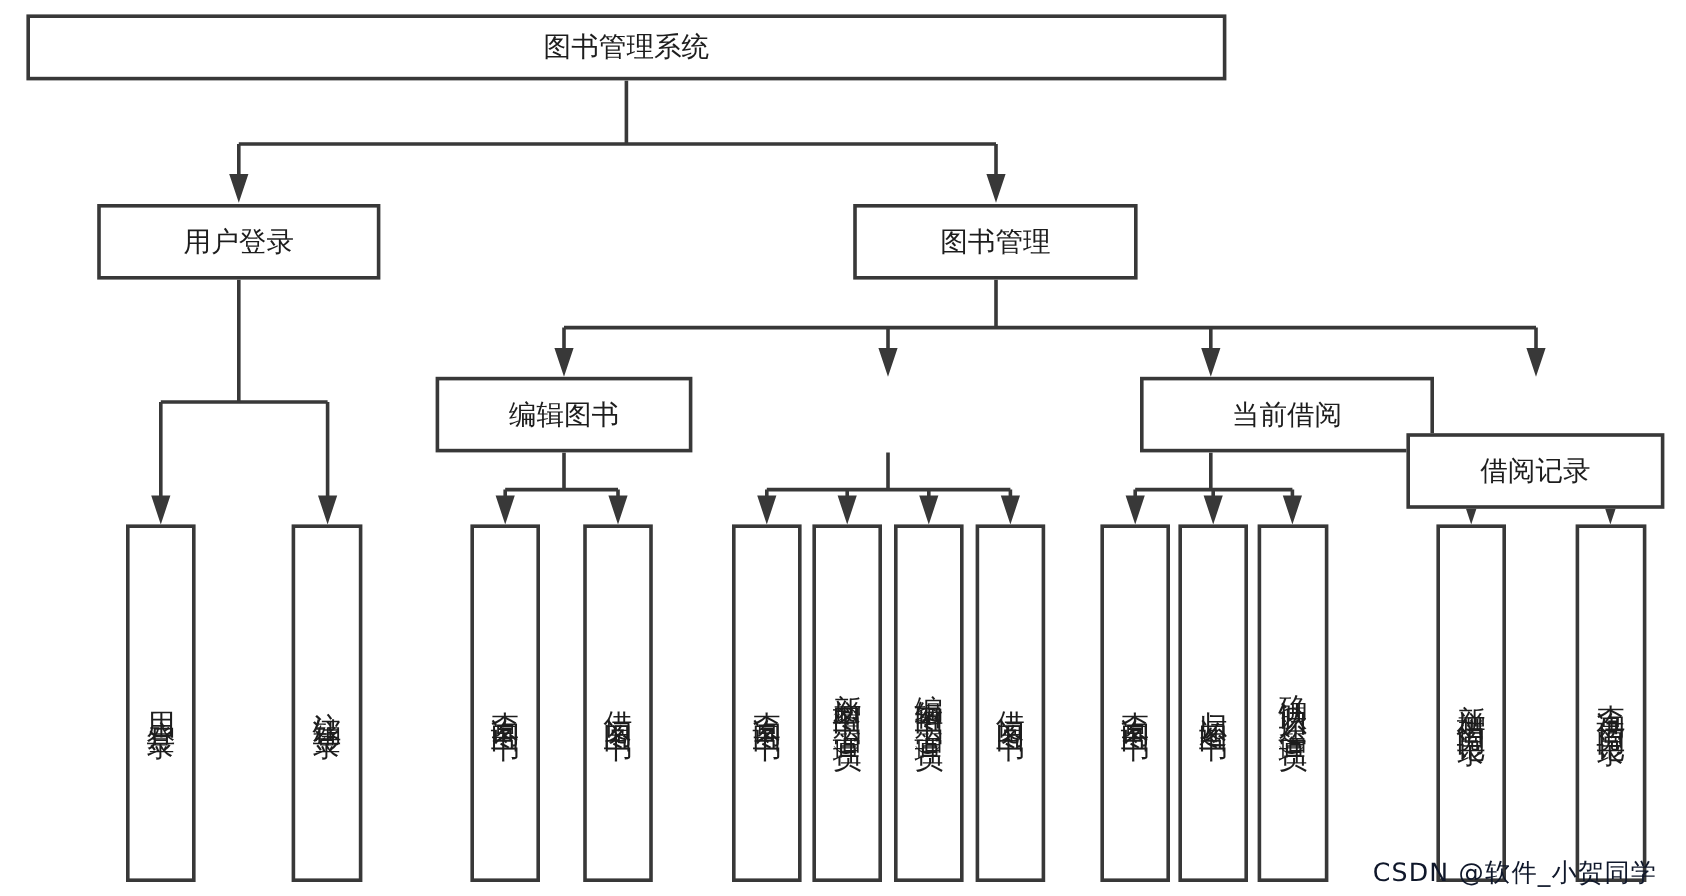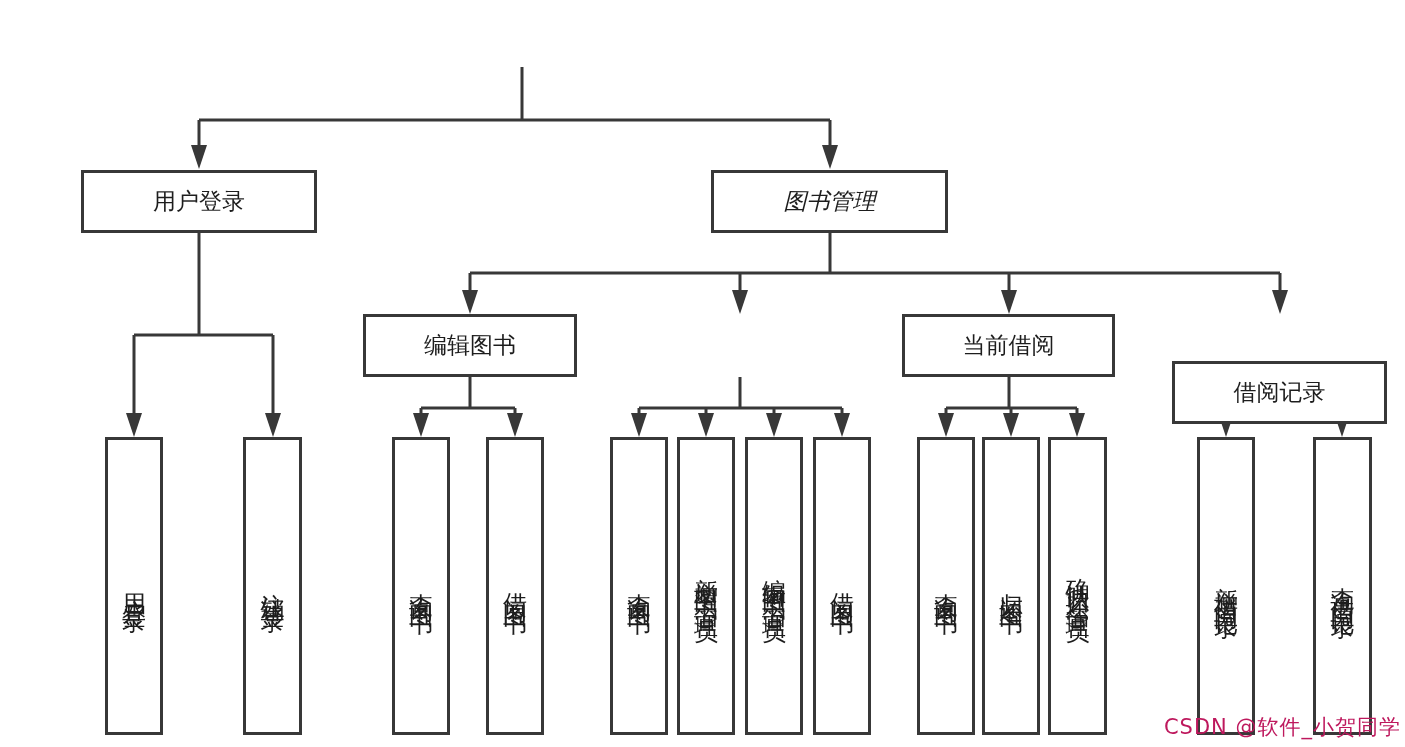--- a/index.html
+++ b/index.html
@@ -29,24 +29,24 @@
   }
   .leaf{
     writing-mode:vertical-rl;
     font-size:24px;
     letter-spacing:6px;
     white-space:normal;
     line-height:1;
   }
   .watermark{
     position:absolute;
-    right:4px;
+    right:24px;
     bottom:6px;
     font-size:21px;
-    color:#be185d;
+    color:#0f172a;
     letter-spacing:1px;
     z-index:5;
   }
 </style>
 </head>
 <body>
 
 <div class="canvas">
 
   <svg class="connectors" viewBox="0 0 1405 747" xmlns="http://www.w3.org/2000/svg">
@@ -80,26 +80,27 @@
       M698 413 L714 413 L706 437 Z
       M766 413 L782 413 L774 437 Z
       M834 413 L850 413 L842 437 Z
       M938 413 L954 413 L946 437 Z
       M1003 413 L1019 413 L1011 437 Z
       M1069 413 L1085 413 L1077 437 Z
       M1218 413 L1234 413 L1226 437 Z
       M1334 413 L1350 413 L1342 437 Z"></path>
   </svg>
 
+  <div class="node" style="left:22px;top:12px;width:1000px;height:55px;">图书管理系统</div>
 
   <div class="node" style="left:81px;top:170px;width:236px;height:63px;">用户登录</div>
-  <div class="node" style="left:711px;top:170px;width:237px;height:63px;font-style:italic;">图书管理</div>
+  <div class="node" style="left:711px;top:170px;width:237px;height:63px;">图书管理</div>
 
   <div class="node" style="left:363px;top:314px;width:214px;height:63px;">编辑图书</div>
-  <div class="node" style="left:902px;top:314px;width:213px;height:63px;">当前借阅</div>
+  <div class="node" style="left:950px;top:314px;width:245px;height:63px;">当前借阅</div>
   <div class="node" style="left:1172px;top:314px;width:215px;height:63px;margin-top:47px;">借阅记录</div>
 
   <div class="node leaf" style="left:105px;top:437px;width:58px;height:298px;">用户登录</div>
   <div class="node leaf" style="left:243px;top:437px;width:59px;height:298px;">注销登录</div>
 
   <div class="node leaf" style="left:392px;top:437px;width:58px;height:298px;">查询图书</div>
   <div class="node leaf" style="left:486px;top:437px;width:58px;height:298px;">借阅图书</div>
 
   <div class="node leaf" style="left:610px;top:437px;width:58px;height:298px;">查询图书</div>
   <div class="node leaf" style="left:677px;top:437px;width:58px;height:298px;">新增图书（管理员）</div>

